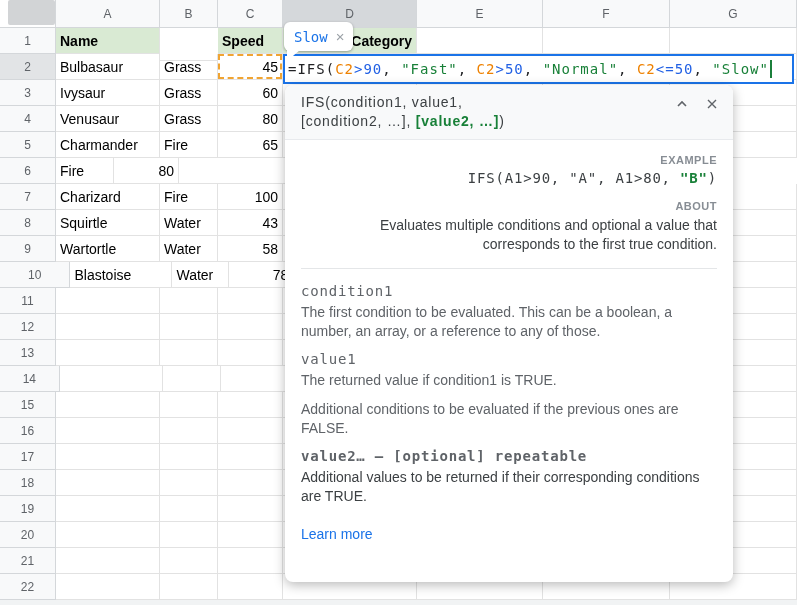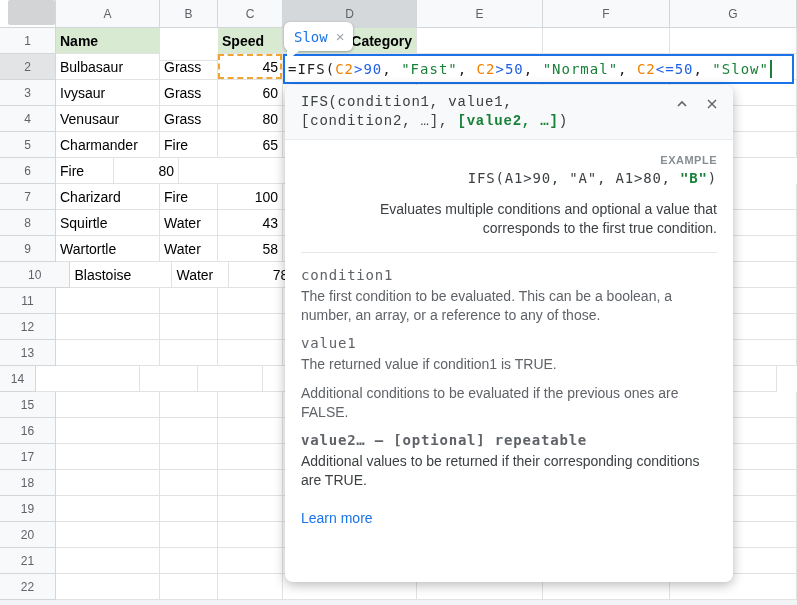--- a/index.html
+++ b/index.html
@@ -40,21 +40,21 @@
   .tip-close{color:#9aa0a6;font-size:15px;margin-left:8px;line-height:1;cursor:default;}
   .tip-arrow{position:absolute;left:3px;top:100%;margin-top:-1px;width:13px;height:11px;
        background:#fff;clip-path:polygon(0 0,100% 0,0 100%);}
 
   
   .help{position:absolute;left:285px;top:85px;width:448px;height:497px;background:#fff;
         border-radius:8px;box-shadow:0 3px 12px rgba(0,0,0,.28);z-index:10;
         box-sizing:border-box;overflow:hidden;}
   .help-header{background:#f8f9fa;padding:8px 10px 8px 16px;display:flex;align-items:flex-start;
         border-bottom:1px solid #e8eaed;border-radius:8px 8px 0 0;}
-  .sig{flex:1;font-family:Liberation Mono, monospace;font-size:14px;letter-spacing:.8px;
+  .sig{flex:1;font-family:Liberation Sans, sans-serif;font-size:14px;letter-spacing:.8px;
         color:#3c4043;line-height:19px;}
   .green-b{color:#188038;font-weight:700;}
   .icon-btn{width:22px;height:22px;display:flex;align-items:center;justify-content:center;
         margin-left:8px;cursor:default;}
   .help-body{padding:14px 16px 0 16px;}
   .sec{margin-bottom:14px;text-align:right;}
   .sec-label{font-size:11px;font-weight:700;color:#878d94;letter-spacing:.5px;margin-bottom:4px;}
   .code{font-family:"DejaVu Sans Mono",monospace;font-size:14px;letter-spacing:.8px;color:#3c4043;}
   .about-text{font-size:14px;color:#3c4043;line-height:19px;}
   .divider{border-top:1px solid #e4e6e8;margin:14px 0;}
@@ -205,21 +205,21 @@
         <div class="cell rowhead" style="width: 56px;">13</div>
         <div class="cell" style="width: 104px;"></div>
         <div class="cell" style="width: 58px;"></div>
         <div class="cell" style="width: 65px;"></div>
         <div class="cell" style="width: 134px;"></div>
         <div class="cell" style="width: 126px;"></div>
         <div class="cell" style="width: 127px;"></div>
         <div class="cell" style="width: 127px;"></div>
       </div>
       <div class="grid-row">
-        <div class="cell rowhead" style="width: 36px;">14</div>
+        <div class="cell rowhead" style="width: 60px;">14</div>
         <div class="cell" style="width: 104px;"></div>
         <div class="cell" style="width: 58px;"></div>
         <div class="cell" style="width: 65px;"></div>
         <div class="cell" style="width: 134px;"></div>
         <div class="cell" style="width: 126px;"></div>
         <div class="cell" style="width: 127px;"></div>
         <div class="cell" style="width: 127px;"></div>
       </div>
       <div class="grid-row">
         <div class="cell rowhead" style="width: 56px;">15</div>
@@ -333,20 +333,21 @@
       </span>
     </div>
 
     <div class="help-body">
       <div class="sec">
         <div class="sec-label">EXAMPLE</div>
         <div class="code"><span>IFS(A1&gt;90, "A", A1&gt;80, </span><span class="green-b">"B"</span><span>)</span></div>
       </div>
 
       <div class="sec">
+        <div class="sec-label">ABOUT</div>
         <div class="about-text">Evaluates multiple conditions and optional a value that corresponds to the first true condition.</div>
       </div>
 
       <div class="divider"></div>
 
       <div>
         <div class="param-name">condition1</div>
         <div class="param-desc">The first condition to be evaluated. This can be a boolean, a number, an array, or a reference to any of those.</div>
       </div>
       <div>

